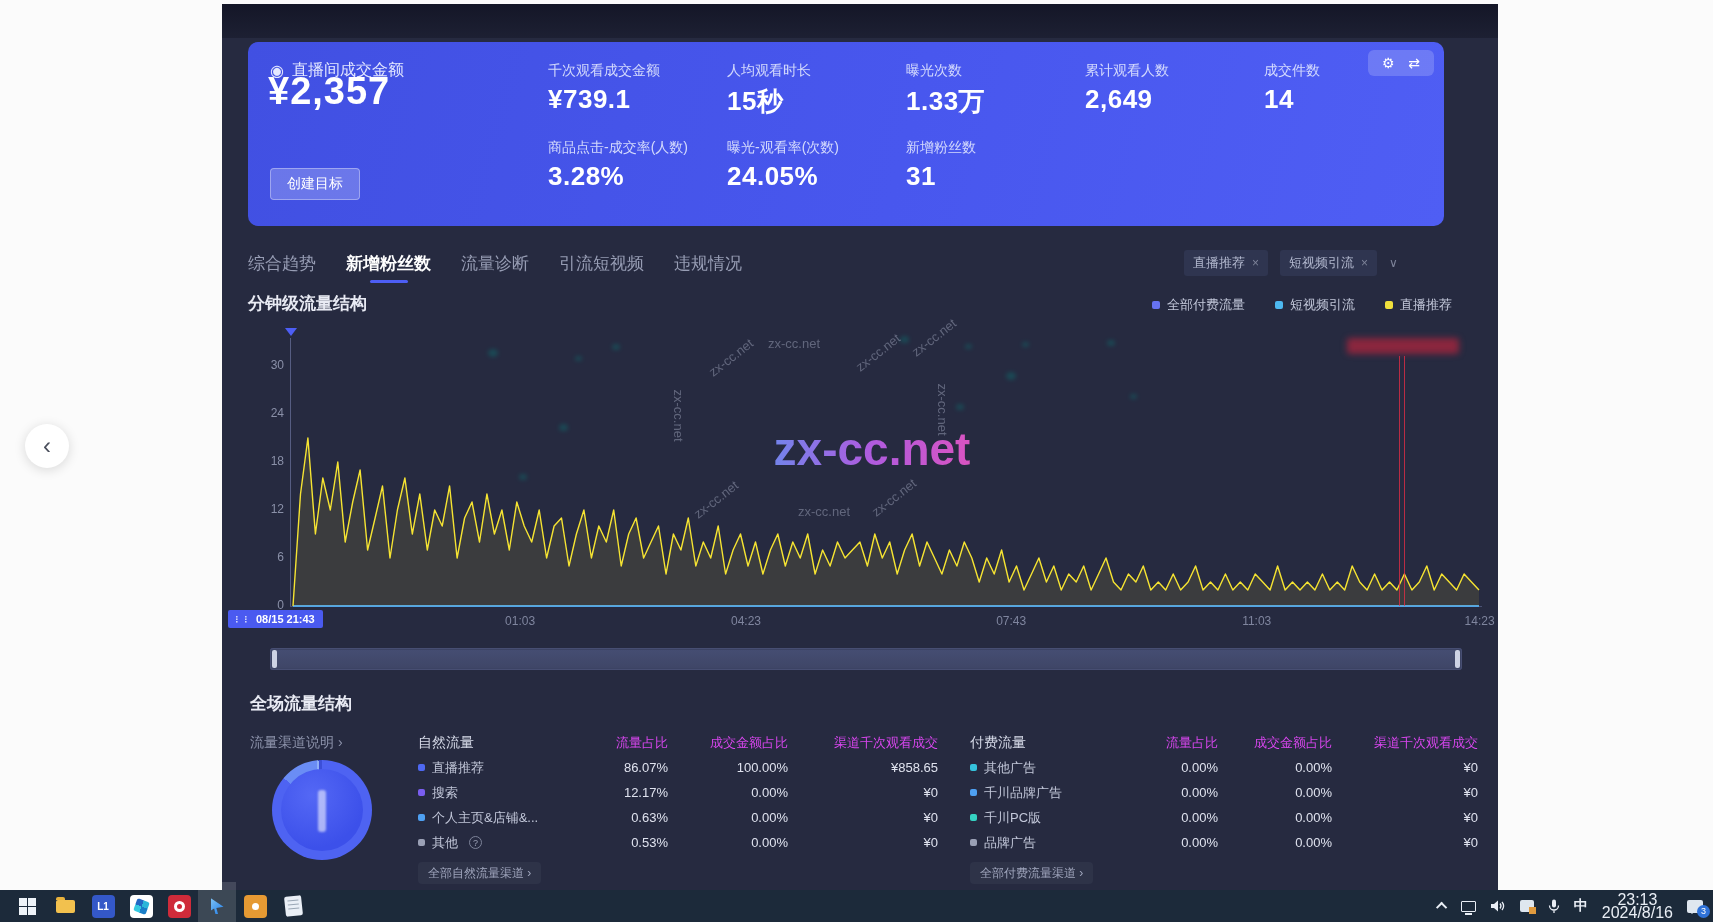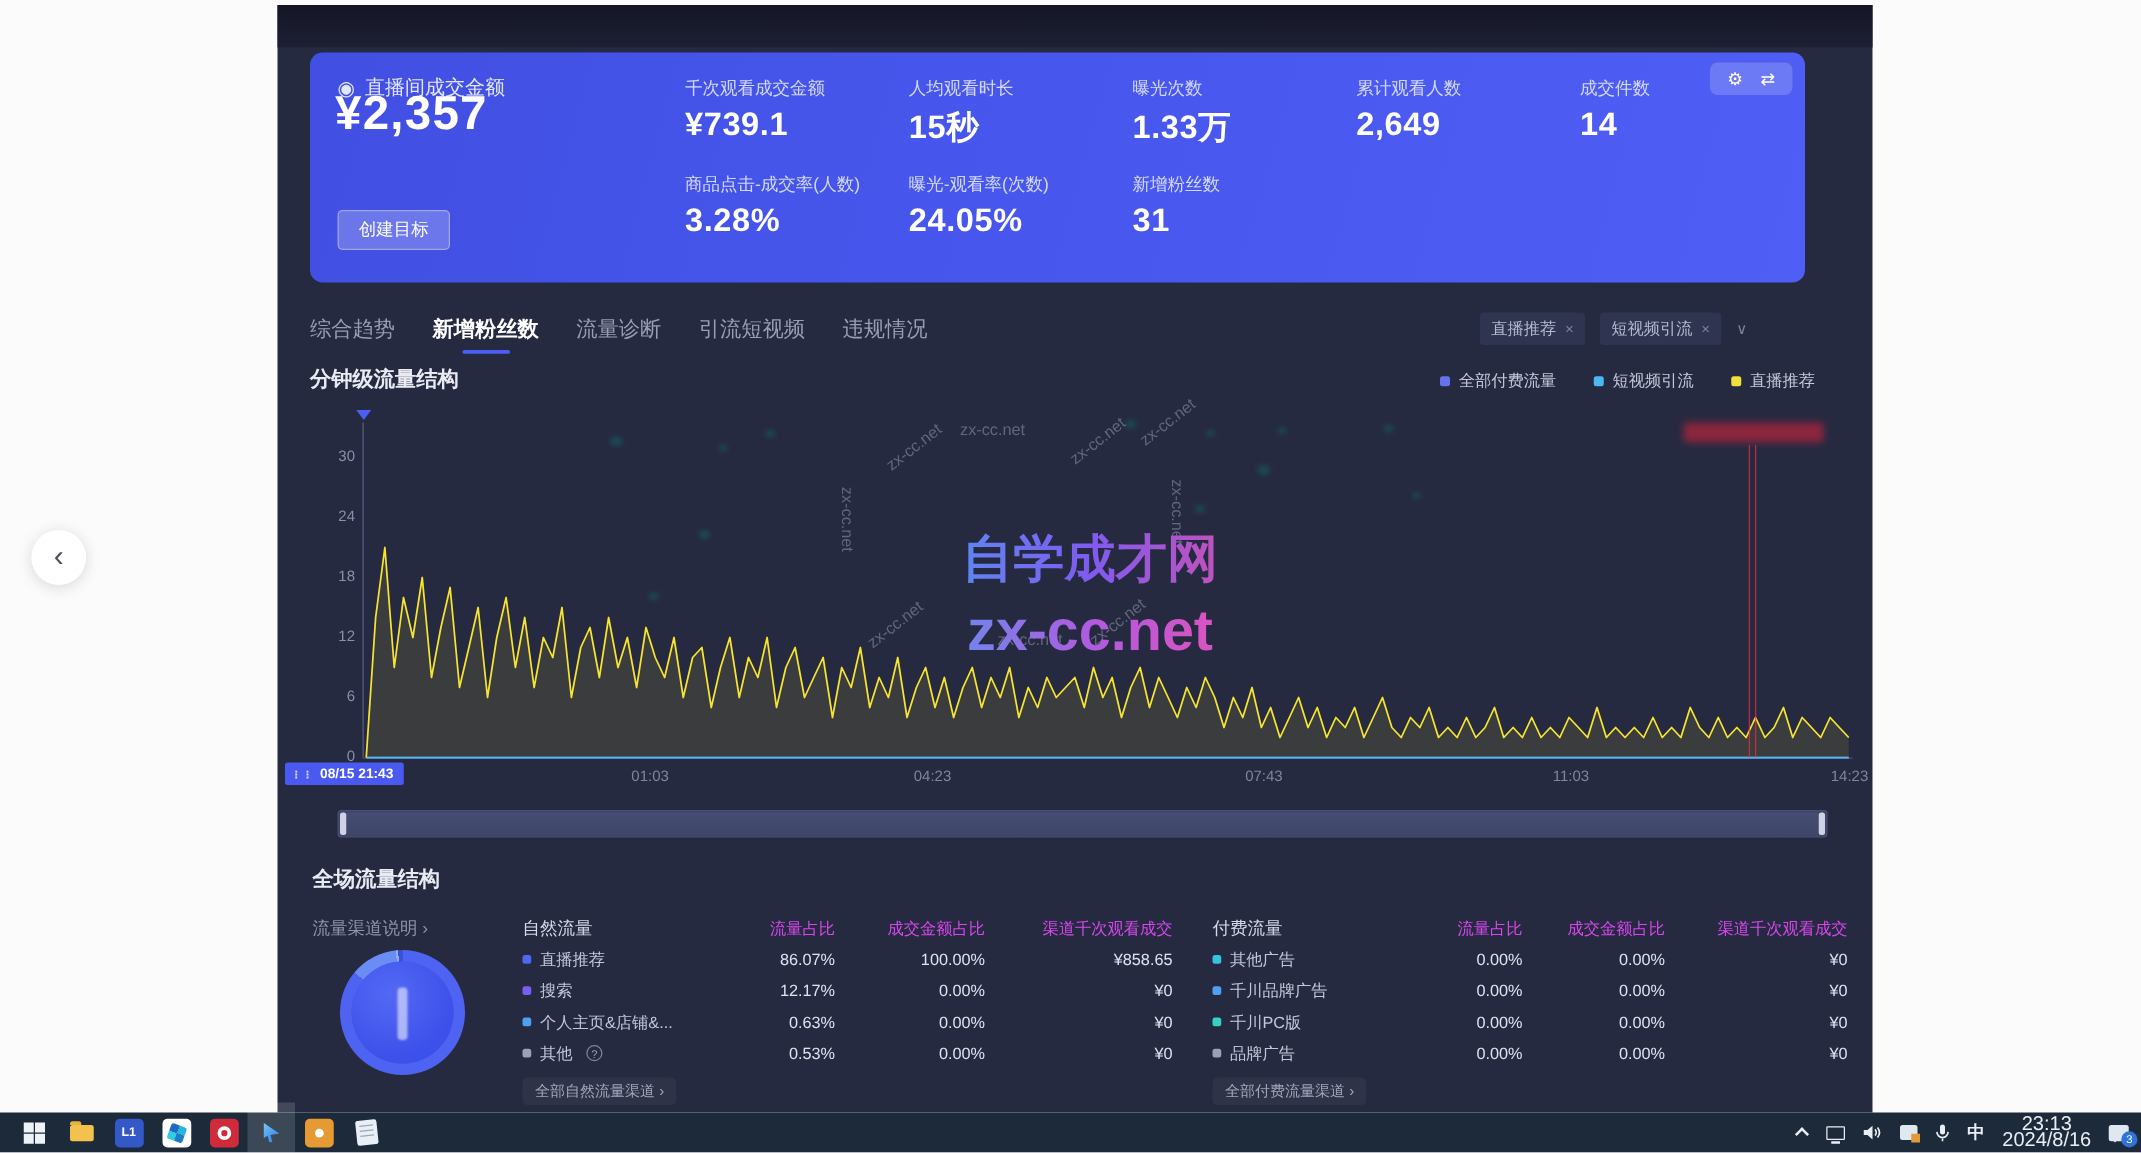--- a/index.html
+++ b/index.html
@@ -378,21 +378,20 @@
       <div class="wm" style="left: 768px; top: 336px; transform: rotate(0deg);">zx-cc.net</div>
       <div class="wm" style="left: 852px; top: 345px; transform: rotate(-38deg);">zx-cc.net</div>
       <div class="wm" style="left: 908px; top: 330px; transform: rotate(-38deg);">zx-cc.net</div>
       <div class="wm" style="left: 652px; top: 408px; transform: rotate(90deg);">zx-cc.net</div>
       <div class="wm" style="left: 916px; top: 402px; transform: rotate(90deg);">zx-cc.net</div>
       <div class="wm" style="left: 690px; top: 492px; transform: rotate(-38deg);">zx-cc.net</div>
       <div class="wm" style="left: 798px; top: 504px; transform: rotate(0deg);">zx-cc.net</div>
       <div class="wm" style="left: 868px; top: 490px; transform: rotate(-38deg);">zx-cc.net</div>
     </div>
   <div class="wm-main">
-    <div class="t1">自学成才网</div>
     <div class="t2">zx-cc.net</div>
   </div>
 
   <div class="taskbar">
     <div id="tb-apps" style="display:flex; margin-left:8px;">
         <div class="tb-cell">
           <div class="win-logo">
             <div></div>
             <div></div>
             <div></div>

